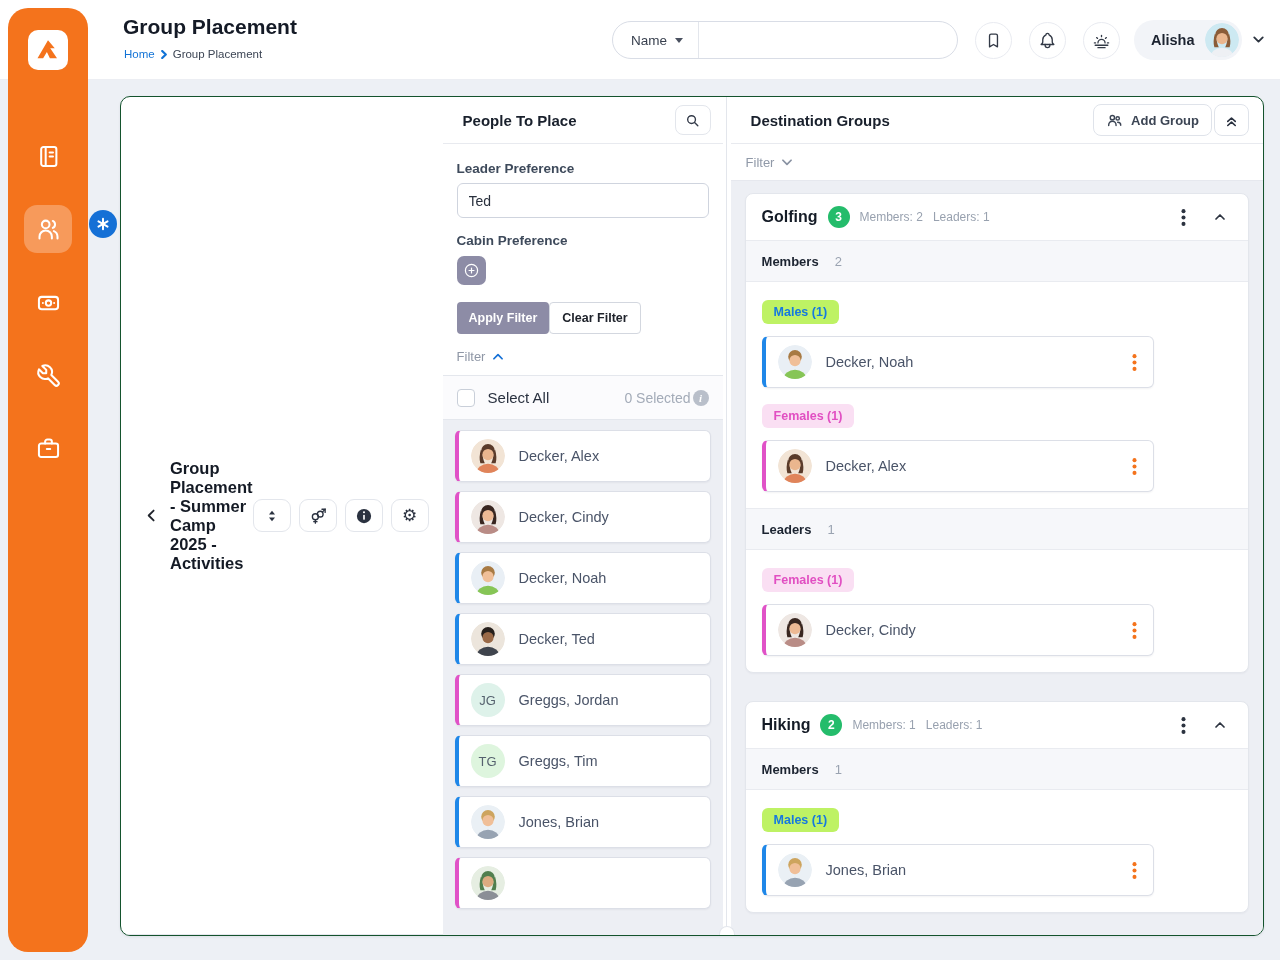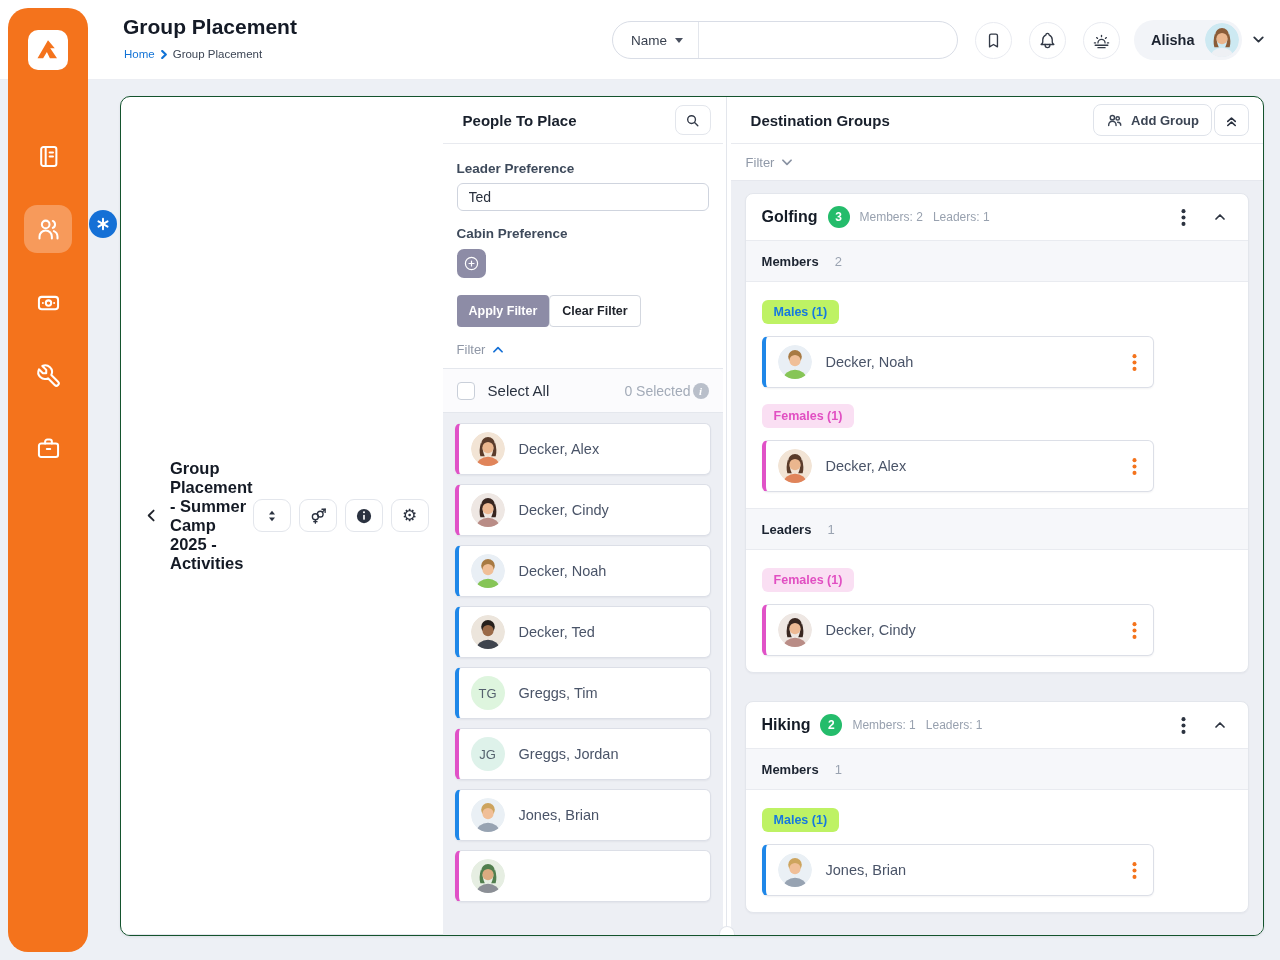--- a/index.html
+++ b/index.html
@@ -50,21 +50,21 @@
   .panel-body{flex:1;display:flex;min-height:0}
 
   
   .left-pane{flex:0 0 280px;display:flex;flex-direction:column;min-height:0}
   .pane-head{flex:0 0 47px;display:flex;align-items:center;justify-content:space-between;padding:0 12px 0 20px;border-bottom:1px solid #e8eaef}
   .pane-title{font-size:15px;font-weight:bold;color:#19202c}
   .search-btn{width:36px;height:30px;border:1px solid #e3e6ec;border-radius:8px;background:#fff;display:flex;align-items:center;justify-content:center;color:#343b49}
   .search-btn svg{width:15px;height:15px}
   .filters{padding:2px 14px 0}
   .f-label{margin-top:15px;font-size:13.5px;font-weight:bold;color:#3e4a5b}
-  .f-input{margin-top:7px;width:100%;height:28px;border:1px solid #cfd4de;border-radius:6px;padding:0 11px;font-size:14px;color:#29303d;background:#fff;outline:none}
+  .f-input{margin-top:7px;width:100%;height:35px;border:1px solid #cfd4de;border-radius:6px;padding:0 11px;font-size:14px;color:#29303d;background:#fff;outline:none}
   .plus-btn{margin-top:8px;width:29px;height:29px;background:#8d8ca6;border-radius:7px;display:flex;align-items:center;justify-content:center;color:#fff}
   .plus-btn svg{width:17px;height:17px}
   .btn-row{margin-top:17px;display:flex;}
   .btn-apply{background:#8d8ca6;color:#fff;border-radius:4px;font-size:12.5px;font-weight:bold;padding:8px 12px}
   .btn-clear{background:#fff;color:#20242c;border:1px solid #d3d7df;border-radius:4px;font-size:12.5px;font-weight:bold;padding:8px 12px}
   .filter-toggle{margin:15px 0 11px;display:flex;align-items:center;gap:6px;font-size:13px;color:#8f97a6}
   .filter-toggle svg{width:14px;height:14px}
   .chev-blue{color:#1570d6}
   .chev-grey{color:#8a93a3}
   .select-row{flex:0 0 44px;display:flex;align-items:center;padding:0 14px;border-top:1px solid #e4e7ed;background:#fbfbfd}
@@ -364,27 +364,27 @@
               <span class="avatar">
                 <svg viewBox="0 0 40 40">
                   <circle cx="20" cy="20" r="20" fill="#ece5dc"></circle>
                   <circle cx="20" cy="13.8" r="8" fill="#26201c"></circle>
                   <circle cx="20" cy="18.3" r="6.6" fill="#9a6a48"></circle>
                   <path d="M6.5 40a13.5 11 0 0 1 27 0z" fill="#3f444d"></path>
                 </svg>
               </span>
               <span class="p-name">Decker, Ted</span>
             </div>
+            <div class="person-card female">
+              <span class="avatar initials" style="background: rgb(222, 242, 234); color: rgb(85, 97, 110);">JG</span>
+              <span class="p-name">Greggs, Jordan</span>
+            </div>
             <div class="person-card male">
               <span class="avatar initials" style="background: rgb(222, 245, 222); color: rgb(85, 97, 110);">TG</span>
               <span class="p-name">Greggs, Tim</span>
-            </div>
-            <div class="person-card female">
-              <span class="avatar initials" style="background: rgb(222, 242, 234); color: rgb(85, 97, 110);">JG</span>
-              <span class="p-name">Greggs, Jordan</span>
             </div>
             <div class="person-card male">
               <span class="avatar">
                 <svg viewBox="0 0 40 40">
                   <circle cx="20" cy="20" r="20" fill="#eaf0f5"></circle>
                   <circle cx="20" cy="13.8" r="8" fill="#cda45e"></circle>
                   <circle cx="20" cy="18.3" r="6.6" fill="#f0bf98"></circle>
                   <path d="M6.5 40a13.5 11 0 0 1 27 0z" fill="#97a3b2"></path>
                 </svg>
               </span>

